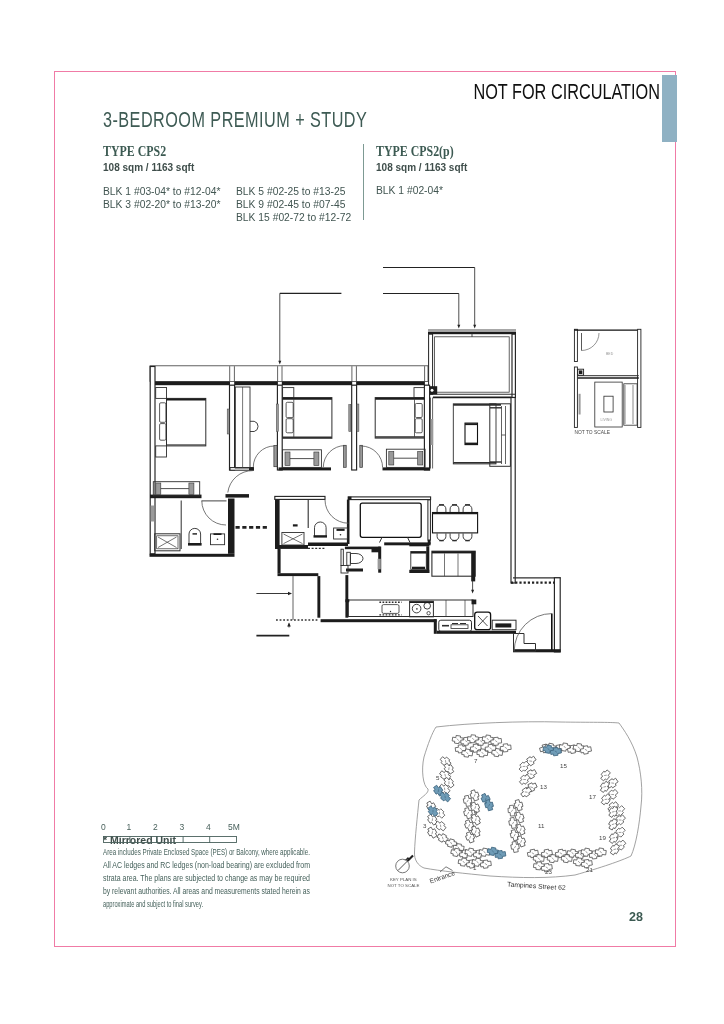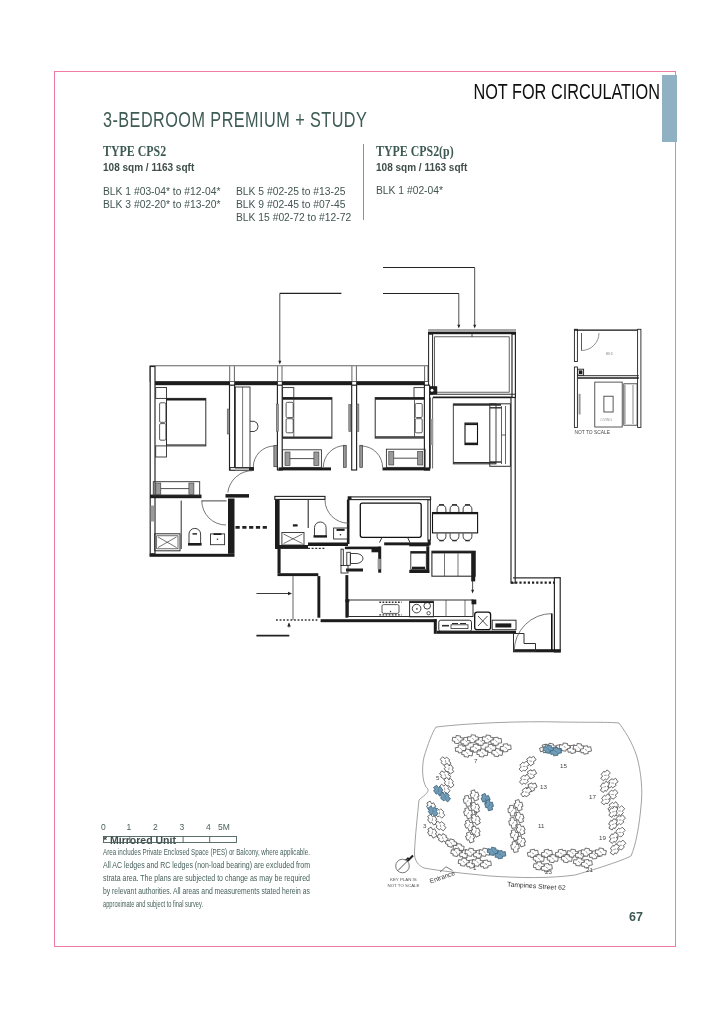--- a/index.html
+++ b/index.html
@@ -34,40 +34,40 @@
 <div class="abs" style="left:376px;top:185px;font-size:10px;color:#415551;transform:scaleX(1.03);transform-origin:left;">BLK 1 #02-04*</div>
 
 <div class="abs" style="left:103px;top:834px;font-weight:bold;font-size:10.5px;color:#3f4e4b;">* Mirrored Unit</div>
 
 <div class="abs" style="left:101px;top:822px;width:140px;font-size:8.5px;color:#4a625d;">
 <span class="abs" style="left:0px;">0</span>
     <span class="abs" style="left:25.5px;">1</span>
     <span class="abs" style="left:52px;">2</span>
     <span class="abs" style="left:78.5px;">3</span>
     <span class="abs" style="left:105px;">4</span>
-    <span class="abs" style="left:117px;">5M</span>
+    <span class="abs" style="left:127px;">5M</span>
 </div>
 
 <svg class="abs" style="left:103px;top:836px;" width="135" height="8" viewBox="0 0 135 8">
   <rect x="0.5" y="0.5" width="133" height="6" fill="none" stroke="#4a625d" stroke-width="0.9"></rect>
   <line x1="26.9" y1="0.5" x2="26.9" y2="7" stroke="#4a625d" stroke-width="0.9"></line>
   <line x1="53.5" y1="0.5" x2="53.5" y2="7" stroke="#4a625d" stroke-width="0.9"></line>
   <line x1="80.1" y1="0.5" x2="80.1" y2="7" stroke="#4a625d" stroke-width="0.9"></line>
   <line x1="106.7" y1="0.5" x2="106.7" y2="7" stroke="#4a625d" stroke-width="0.9"></line>
 </svg>
 
 <div class="abs" style="left:103px;top:846px;width:209px;font-size:8.6px;color:#45615b;line-height:13px;">
 <div style="white-space:nowrap;transform-origin:left;transform:scaleX(0.726);height:13px;" id="d1">Area includes Private Enclosed Space (PES) or Balcony, where applicable.</div>
 <div style="white-space:nowrap;transform-origin:left;transform:scaleX(0.8146);height:13px;" id="d2">All AC ledges and RC ledges (non-load bearing) are excluded from</div>
 <div style="white-space:nowrap;transform-origin:left;transform:scaleX(0.8165);height:13px;" id="d3">strata area. The plans are subjected to change as may be required</div>
 <div style="white-space:nowrap;transform-origin:left;transform:scaleX(0.792);height:13px;" id="d4">by relevant authorities. All areas and measurements stated herein as</div>
 <div style="white-space:nowrap;transform-origin:left;transform:scaleX(0.663);height:13px;" id="d5">approximate and subject to final survey.</div>
 </div>
 
-<div class="abs" style="left:629px;top:909.5px;font-weight:bold;font-size:12.5px;color:#3c5a52;">67</div>
+<div class="abs" style="left:629px;top:909.5px;font-weight:bold;font-size:12.5px;color:#3c5a52;">28</div>
 
 <svg class="abs" style="left:0;top:0;" width="724" height="1024" viewBox="0 0 724 1024">
 
 <rect x="150" y="365.8" width="278" height="15.7" fill="none" stroke="#3b3b3b" stroke-width="0.8"></rect>
     <line x1="229.7" y1="366.2" x2="229.7" y2="381.2" stroke="#3b3b3b" stroke-width="0.8"></line>
     <line x1="234.4" y1="366.2" x2="234.4" y2="381.2" stroke="#3b3b3b" stroke-width="0.8"></line>
     <line x1="277.6" y1="366.2" x2="277.6" y2="381.2" stroke="#3b3b3b" stroke-width="0.8"></line>
     <line x1="282.0" y1="366.2" x2="282.0" y2="381.2" stroke="#3b3b3b" stroke-width="0.8"></line>
     <line x1="351.9" y1="366.2" x2="351.9" y2="381.2" stroke="#3b3b3b" stroke-width="0.8"></line>
     <line x1="356.4" y1="366.2" x2="356.4" y2="381.2" stroke="#3b3b3b" stroke-width="0.8"></line>

